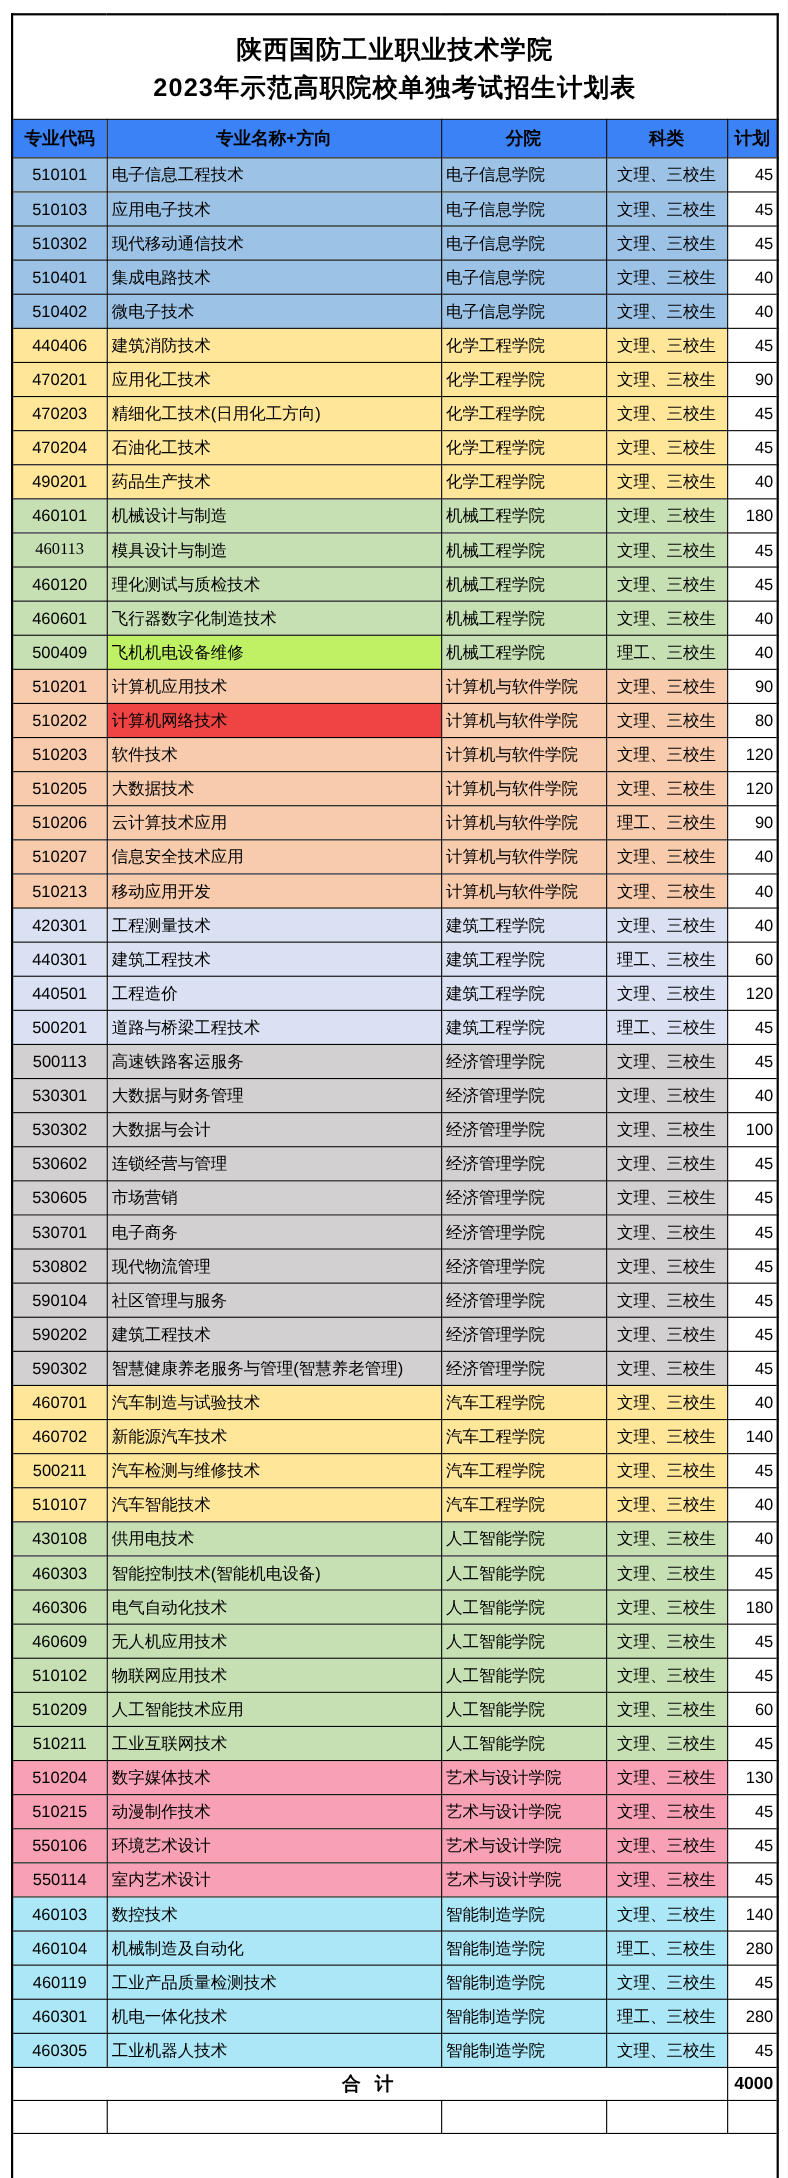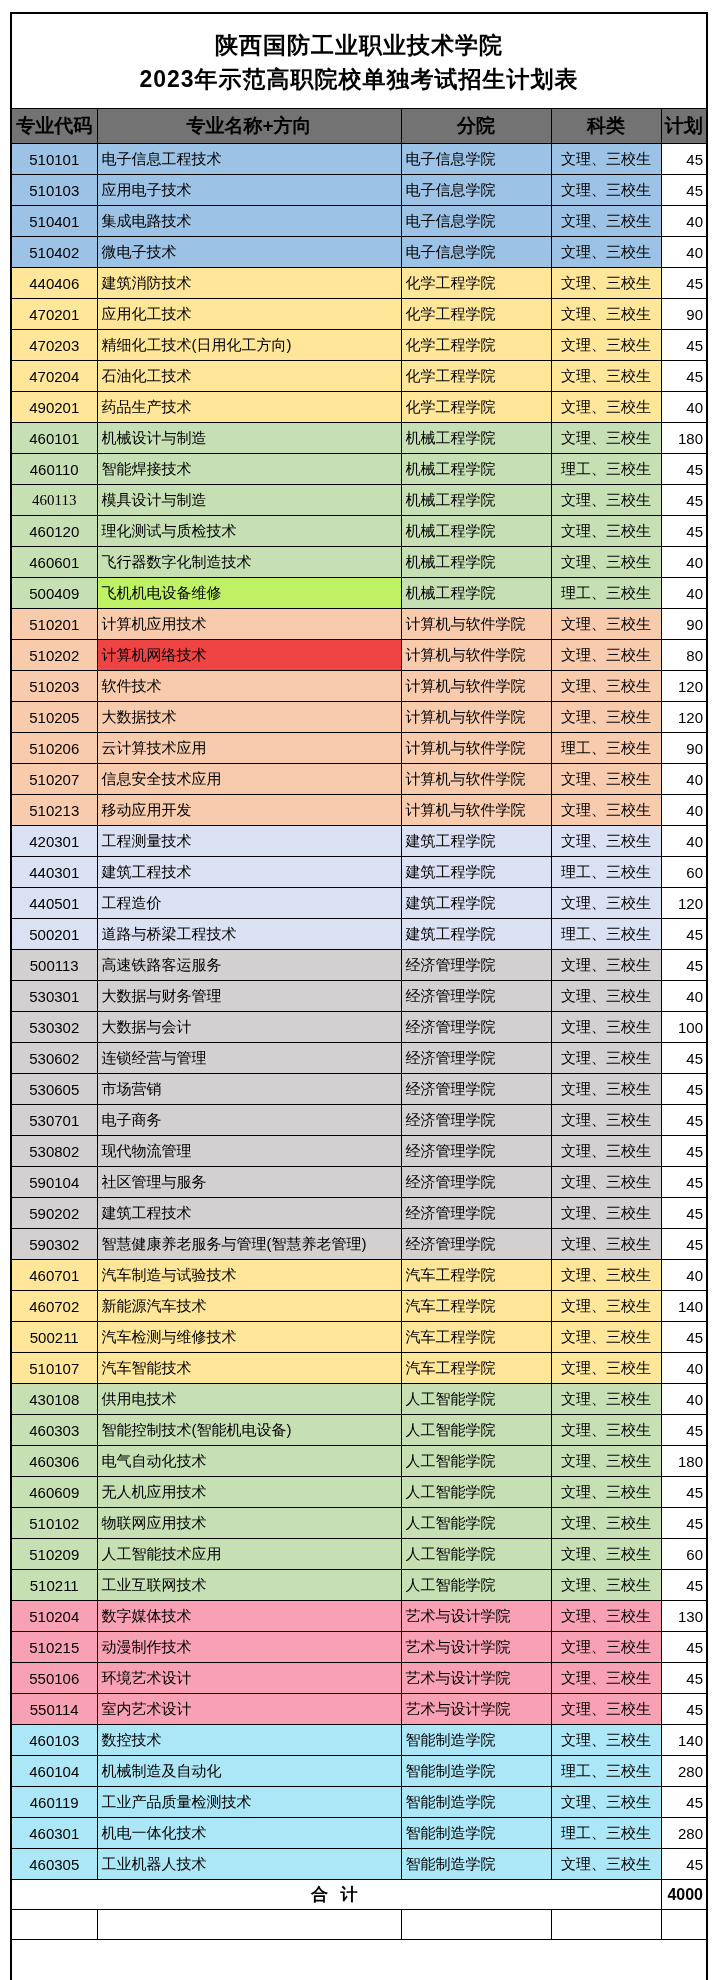--- a/index.html
+++ b/index.html
@@ -4,21 +4,21 @@
 <style>
   html,body{margin:0;padding:0;background:#ffffff;}
   body{width:716px;font-family:"Liberation Sans","DejaVu Sans",sans-serif;color:#000;}
   .page{width:716px;min-height:1980px;box-sizing:border-box;padding:12px 10px 0 10px;background:#fff;outline:1px solid #e3e3e3;}
   table{border-collapse:collapse;width:696px;table-layout:fixed;border:2px solid #000;}
   td,th{border:1px solid #000;font-size:15px;overflow:hidden;white-space:nowrap;}
   
   .title-cell{background:#fff;text-align:center;padding:14px 0 12px 0;}
   .title-line{font-size:23px;font-weight:bold;line-height:34px;letter-spacing:1px;}
   
-  .header-row th{height:32px;font-size:19px;font-weight:bold;text-align:center;background:#737373;}
+  .header-row th{height:32px;font-size:16px;font-weight:bold;text-align:center;background:#3b82f6;}
   
   .rows-body td{height:28px;}
   .c-code{text-align:center;}
   .c-major{text-align:left;padding-left:4px;}
   .c-college{text-align:left;padding-left:4px;}
   .c-category{text-align:center;}
   .c-plan{text-align:right;padding-right:3px;background:#fff;}
   
   .total-row td{height:27px;font-weight:bold;}
   .total-label{text-align:center;font-size:17px;letter-spacing:4px;}
@@ -64,20 +64,27 @@
     <td class="c-plan">45</td>
   </tr>
         <tr>
     <td class="c-code" style="background: rgb(156, 194, 230);">510103</td>
     <td class="c-major" style="background: rgb(156, 194, 230);">应用电子技术</td>
     <td class="c-college" style="background: rgb(156, 194, 230);">电子信息学院</td>
     <td class="c-category" style="background: rgb(156, 194, 230);">文理、三校生</td>
     <td class="c-plan">45</td>
   </tr>
         <tr>
+    <td class="c-code" style="background: rgb(156, 194, 230);">510302</td>
+    <td class="c-major" style="background: rgb(156, 194, 230);">现代移动通信技术</td>
+    <td class="c-college" style="background: rgb(156, 194, 230);">电子信息学院</td>
+    <td class="c-category" style="background: rgb(156, 194, 230);">文理、三校生</td>
+    <td class="c-plan">45</td>
+  </tr>
+        <tr>
     <td class="c-code" style="background: rgb(156, 194, 230);">510401</td>
     <td class="c-major" style="background: rgb(156, 194, 230);">集成电路技术</td>
     <td class="c-college" style="background: rgb(156, 194, 230);">电子信息学院</td>
     <td class="c-category" style="background: rgb(156, 194, 230);">文理、三校生</td>
     <td class="c-plan">40</td>
   </tr>
         <tr>
     <td class="c-code" style="background: rgb(156, 194, 230);">510402</td>
     <td class="c-major" style="background: rgb(156, 194, 230);">微电子技术</td>
     <td class="c-college" style="background: rgb(156, 194, 230);">电子信息学院</td>
@@ -118,27 +125,20 @@
     <td class="c-college" style="background: rgb(255, 230, 153);">化学工程学院</td>
     <td class="c-category" style="background: rgb(255, 230, 153);">文理、三校生</td>
     <td class="c-plan">40</td>
   </tr>
         <tr>
     <td class="c-code" style="background: rgb(198, 224, 180);">460101</td>
     <td class="c-major" style="background: rgb(198, 224, 180);">机械设计与制造</td>
     <td class="c-college" style="background: rgb(198, 224, 180);">机械工程学院</td>
     <td class="c-category" style="background: rgb(198, 224, 180);">文理、三校生</td>
     <td class="c-plan">180</td>
-  </tr>
-        <tr>
-    <td class="c-code" style="background: rgb(198, 224, 180);">460110</td>
-    <td class="c-major" style="background: rgb(198, 224, 180);">智能焊接技术</td>
-    <td class="c-college" style="background: rgb(198, 224, 180);">机械工程学院</td>
-    <td class="c-category" style="background: rgb(198, 224, 180);">理工、三校生</td>
-    <td class="c-plan">45</td>
   </tr>
         <tr>
     <td class="c-code" style="background: rgb(198, 224, 180); font-family: Liberation Serif, serif;">460113</td>
     <td class="c-major" style="background: rgb(198, 224, 180);">模具设计与制造</td>
     <td class="c-college" style="background: rgb(198, 224, 180);">机械工程学院</td>
     <td class="c-category" style="background: rgb(198, 224, 180);">文理、三校生</td>
     <td class="c-plan">45</td>
   </tr>
         <tr>
     <td class="c-code" style="background: rgb(198, 224, 180);">460120</td>

